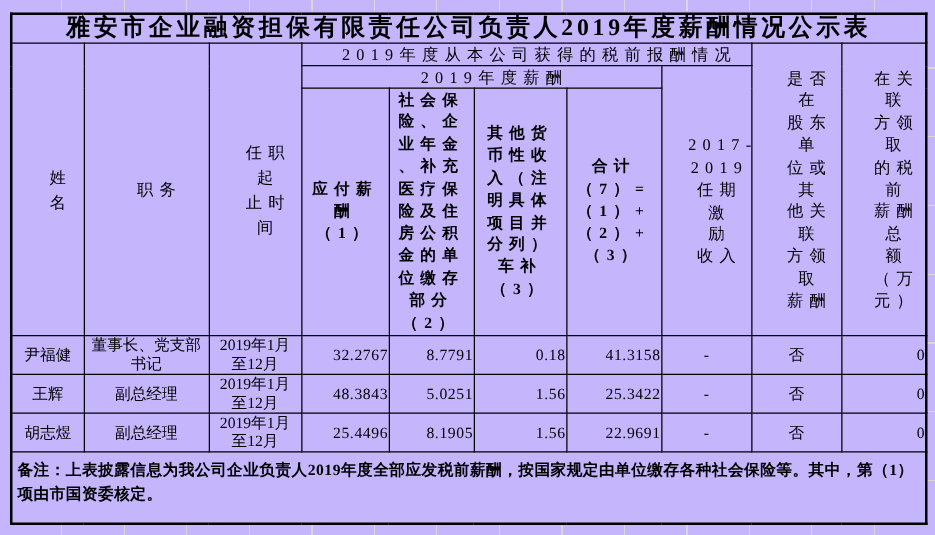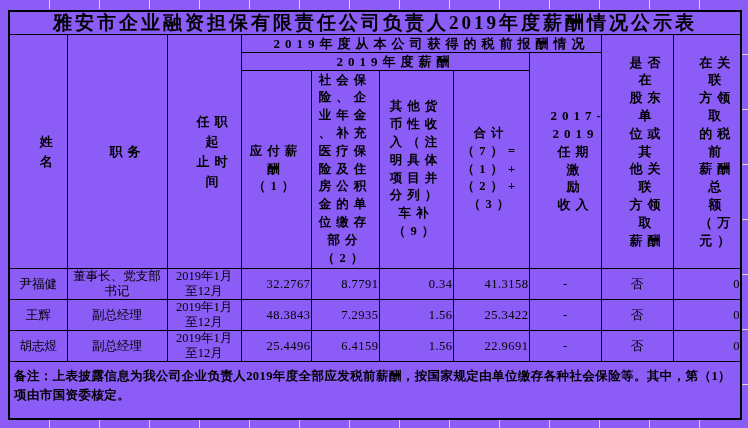--- a/index.html
+++ b/index.html
@@ -1,17 +1,17 @@
 <!DOCTYPE html>
 <html><head>
 <meta charset="utf-8">
 <style>
   html,body { margin:0; padding:0; background:#ffffff; }
   .canvas {
-    position:relative; width:748px; height:428px; background:#8b5cf6;
+    position:relative; width:748px; height:428px; background:#c4b5fd;
     font-family:"Liberation Serif","DejaVu Serif",serif; color:#000;
     overflow:hidden;
   }
   
   .grid-stubs-top, .grid-stubs-bottom {
     position:absolute; left:0; width:748px; height:9px;
     background:repeating-linear-gradient(to right, transparent 0 49px, #d8d8d8 49px 50px);
   }
   .grid-stubs-top { top:0; }
   .grid-stubs-bottom { top:420px; height:8px; }
@@ -25,21 +25,21 @@
     border:2px solid #000;
   }
   td {
     border:1px solid #000; text-align:center; vertical-align:middle;
     padding:0; overflow:hidden; font-size:12.5px; line-height:15px;
   }
   tr.title-row td {
     font-size:19px; font-weight:bold; letter-spacing:3px;
     height:22px; line-height:22px;
   }
-  tr.group-row td { font-size:13px; font-weight:bold; letter-spacing:5px; height:17px;padding-left:21px; }
+  tr.group-row td { font-size:13px; font-weight:normal; letter-spacing:5px; height:17px;padding-left:21px; }
   td.hdr {
     font-weight:bold; font-size:13px; letter-spacing:7px;
     white-space:pre-line; line-height:20px;
   }
   td.vhdr {
     font-weight:bold; font-size:12.5px; letter-spacing:5px;
     white-space:pre-line; line-height:17.8px;margin-left:12px;
   }
   tr.detail-row { height:198px; }
   tr.data-row { height:31px; }
@@ -122,64 +122,64 @@
 位缴存
 部分
 （2）</td>
       <td class="vhdr">其他货
 币性收
 入（注
 明具体
 项目并
 分列）
 车补
-（9）</td>
+（3）</td>
       <td class="vhdr">合计
 （7）=
 （1）+
 （2）+
 （3）</td>
     </tr>
 
     <tr class="data-row">
       <td>尹福健</td>
       <td>董事长、党支部
 书记</td>
       <td>2019年1月
 至12月</td>
       <td class="num">32.2767</td>
       <td class="num">8.7791</td>
-      <td class="num">0.34</td>
+      <td class="num">0.18</td>
       <td class="num">41.3158</td>
       <td>-</td>
       <td>否</td>
       <td class="num">0</td>
     </tr>
 
     <tr class="data-row">
       <td>王辉</td>
       <td>副总经理</td>
       <td>2019年1月
 至12月</td>
       <td class="num">48.3843</td>
-      <td class="num">7.2935</td>
+      <td class="num">5.0251</td>
       <td class="num">1.56</td>
       <td class="num">25.3422</td>
       <td>-</td>
       <td>否</td>
       <td class="num">0</td>
     </tr>
 
     <tr class="data-row">
       <td>胡志煜</td>
       <td>副总经理</td>
       <td>2019年1月
 至12月</td>
       <td class="num">25.4496</td>
-      <td class="num">6.4159</td>
+      <td class="num">8.1905</td>
       <td class="num">1.56</td>
       <td class="num">22.9691</td>
       <td>-</td>
       <td>否</td>
       <td class="num">0</td>
     </tr>
 
     <tr class="note-row">
       <td colspan="10">备注：上表披露信息为我公司企业负责人2019年度全部应发税前薪酬，按国家规定由单位缴存各种社会保险等。其中，第（1）项由市国资委核定。</td>
     </tr>

